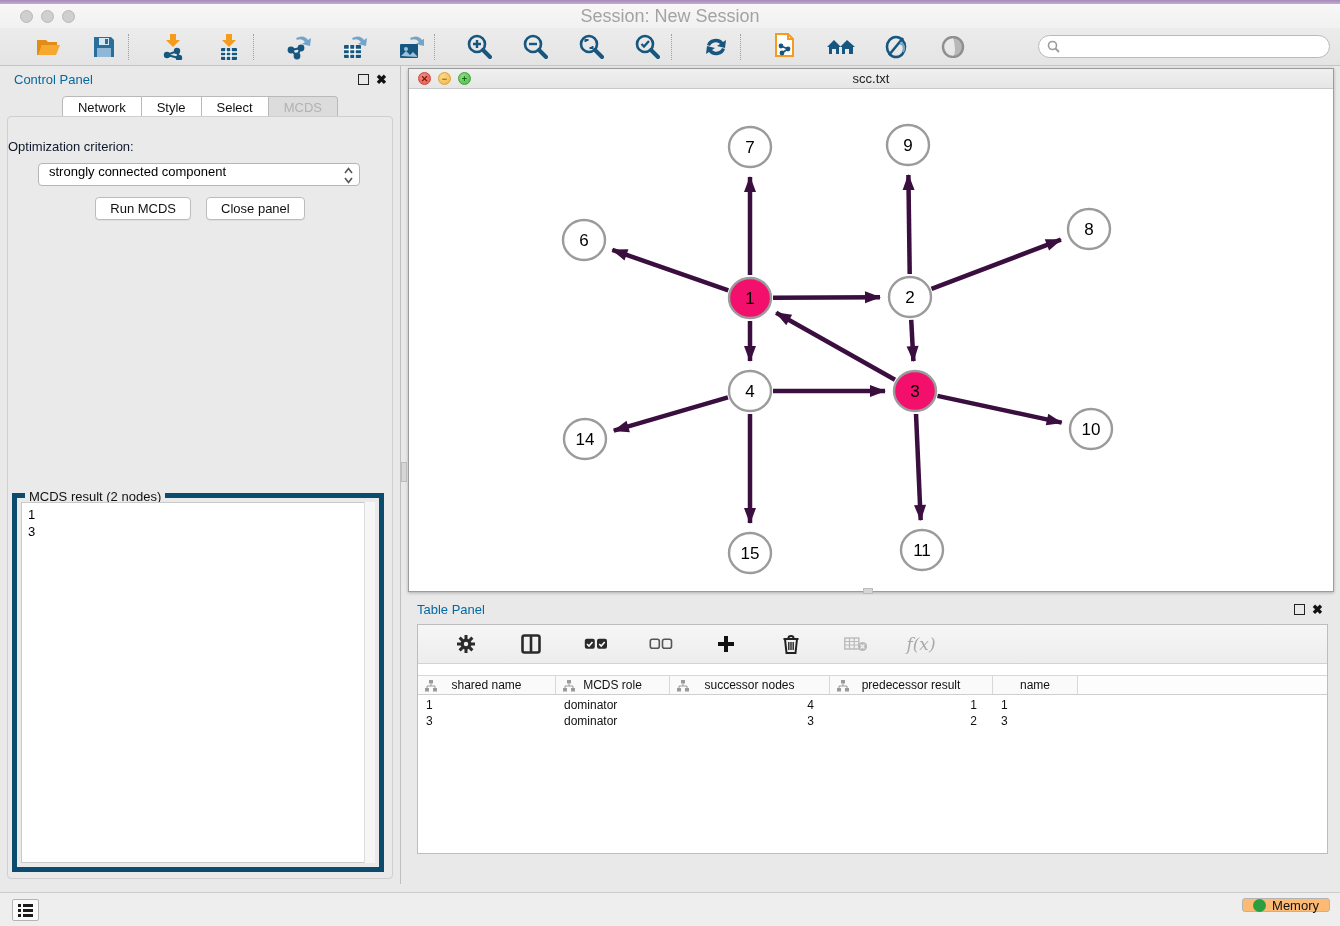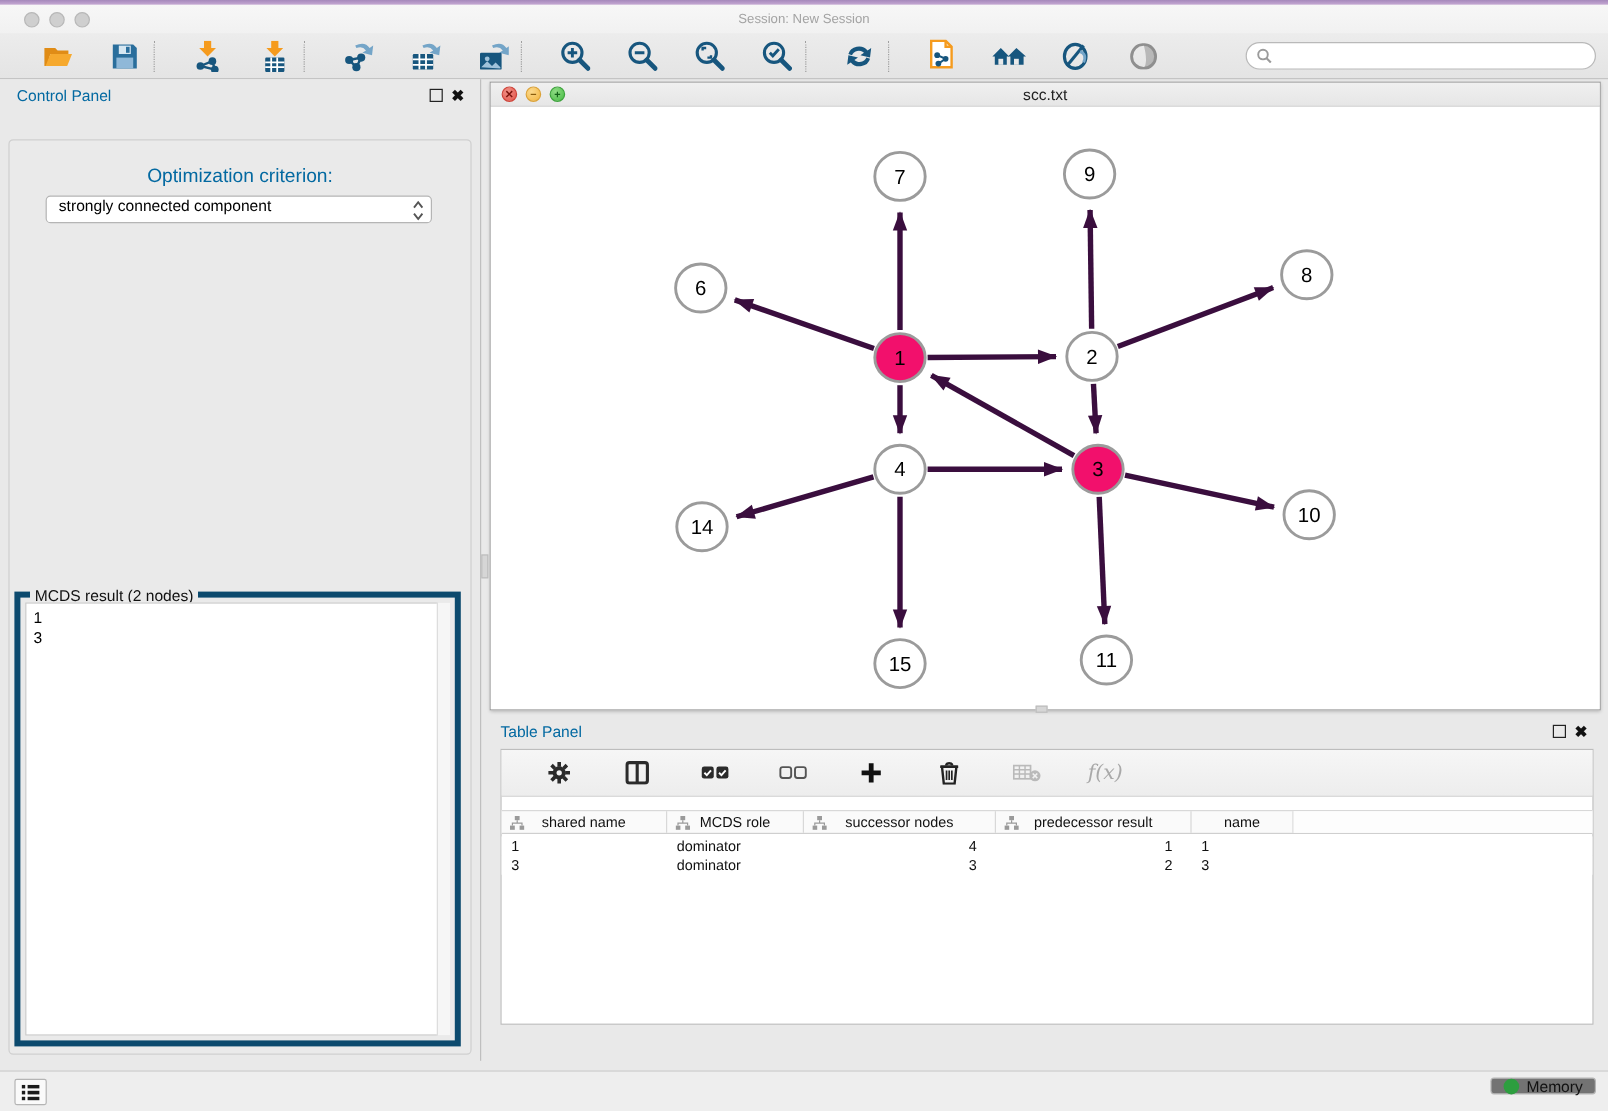--- a/index.html
+++ b/index.html
@@ -1,21 +1,21 @@
 <!DOCTYPE html>
 <html><head>
 <meta charset="utf-8">
 <style>
   * { margin:0; padding:0; box-sizing:border-box; }
   html,body { width:1340px; height:926px; font-family:"Liberation Sans",sans-serif; background:#e9e9e9; overflow:hidden; position:relative; }
 
   
   .purple-strip { position:absolute; top:0; left:0; right:0; height:4px; background:linear-gradient(#a588bb,#c6a9d4); }
   .macbar { position:absolute; top:4px; left:0; right:0; height:24px; background:linear-gradient(#f7f7f7,#f1f1f1); }
-  .macbar .title { position:absolute; left:0; right:0; text-align:center; line-height:24px; font-size:11px; color:#a3a3a3; }
+  .macbar .title { position:absolute; left:0; right:0; text-align:center; line-height:24px; font-size:18px; color:#a3a3a3; }
   .tl { position:absolute; top:6px; width:13px; height:13px; border-radius:50%; background:#cfcfcf; border:1px solid #b8b8b8; }
 
   
   .toolbar { position:absolute; top:28px; left:0; right:0; height:38px; background:linear-gradient(#ececec,#e4e4e4); border-bottom:1px solid #c4c4c4; display:flex; align-items:center; padding-left:10px; }
   .tbtn { width:36px; height:32px; display:flex; align-items:center; justify-content:center; flex:0 0 auto;margin-left:20px; }
   .tsep { width:1px; height:26px; border-left:1px dotted #9f9f9f; margin:0 6px; flex:0 0 auto; }
   .searchbox { position:absolute; right:10px; top:7px; width:292px; height:23px; background:#fff; border:1px solid #b9b9b9; border-radius:12px; display:flex; align-items:center; padding-left:8px; }
   .searchbox input { border:none; outline:none; flex:1; height:18px; font-size:13px; background:transparent; margin-left:4px; }
 
   
@@ -23,21 +23,21 @@
   .panel-head { position:absolute; top:0; left:0; right:0; height:28px; }
   .panel-head .ptitle { position:absolute; left:14px; top:6px; font-size:13px; color:#0369a1; }
   .float-ic { position:absolute; top:8px; width:11px; height:11px; border:1.5px solid #222; }
   .close-ic { position:absolute; top:6px; font-size:13px; font-weight:bold; color:#111; }
   .cp-tabs { position:absolute; top:30px; left:0; right:0; display:flex; justify-content:center; }
   .tab { border:1px solid #b9b9b9; border-left:none; background:#fff; color:#111; font-size:13px; padding:3px 15px; cursor:default; }
   .tab:first-child { border-left:1px solid #b9b9b9; border-radius:4px 0 0 4px; }
   .tab:last-child { border-radius:0 4px 4px 0; }
   .tab.selected { background:#dcdcdc; color:#b2b2b2; }
   .cp-content { position:absolute; top:50px; left:7px; right:7px; bottom:5px; border:1px solid #cfcfcf; border-radius:4px; background:#eaeaea; }
-  .opt-label { position:absolute; top:22px; left:0; right:0; text-align:center; font-size:16px; color:#0369a1; }
+  .opt-label { position:absolute; top:22px; left:0; right:0; font-size:13px; color:#0f172a; }
   .dropdown { position:absolute; top:46px; left:30px; right:32px; height:23px; background:#fff; border:1px solid #b5b5b5; border-radius:4px; display:flex; font-size:13px; padding-left:10px; }
   .dropdown .stepper { position:absolute; right:6px; top:3px; }
   .btn-row { position:absolute; top:80px; left:0; right:0; display:flex; justify-content:center; gap:15px; }
   .pushbtn { background:#fff; border:1px solid #bcbcbc; border-radius:4px; font-size:13px; padding:3px 14px; color:#111; box-shadow:0 1px 0 rgba(0,0,0,0.05); }
   .result-group { position:absolute; left:4px; right:8px; top:376px; bottom:6px; border:5px solid #0c4a6e;padding-left:40px; }
   .result-legend { position:absolute; top:-9px; left:8px; background:#eaeaea; padding:0 4px; font-size:13px; color:#111; }
   .result-text { position:absolute; inset:4px; background:#fff; border:1px solid #c9c9c9; font-size:13px; line-height:17px; padding:3px 6px; white-space:pre; overflow:hidden; }
   .result-scroll { position:absolute; top:4px; bottom:4px; right:4px; width:11px; background:#f6f6f6; border-left:1px solid #ddd; }
 
   
@@ -67,21 +67,21 @@
   .td { height:16px; line-height:16px; overflow:hidden; }
   .tp-tabs { position:absolute; bottom:4px; left:0; right:0; display:flex; justify-content:center; }
   .tp-tabs .wrap { display:flex; border:1px solid #b9b9b9; border-radius:6px; overflow:hidden; background:#fff; }
   .btab { font-size:13px; padding:3px 16px; border-left:1px solid #c4c4c4; background:#fff; color:#111; }
   .btab:first-child { border-left:none; }
   .btab.selected { background:linear-gradient(#d9d9d9,#d2d2d2); color:#adadad; }
 
   
   .statusbar { position:absolute; left:0; right:0; bottom:0; height:34px; background:#eeeeee; border-top:1px solid #cccccc; }
   .task-btn { position:absolute; left:12px; top:6px; width:27px; height:22px; background:#fafafa; border:1px solid #b4b4b4; border-radius:2px; display:flex; align-items:center; justify-content:center; }
-  .memory-btn { position:absolute; right:10px; top:5px; height:14px; background:#737373; border:1px solid #b4b4b4; border-radius:3px; display:flex; align-items:center; gap:6px; padding:0 10px; font-size:13px; color:#111; }
+  .memory-btn { position:absolute; right:10px; top:5px; height:14px; background:#fdba74; border:1px solid #b4b4b4; border-radius:3px; display:flex; align-items:center; gap:6px; padding:0 10px; font-size:13px; color:#111; }
   .memdot { width:13px; height:13px; border-radius:50%; background:#2d9e3f; }
   .fx { font-family:"DejaVu Serif",serif; font-style:italic; font-size:17px; color:#a9a9a9; }
 </style>
 </head>
 <body>
 
 <div class="purple-strip"></div>
 <div class="macbar">
   <span class="tl" style="left:20px"></span>
   <span class="tl" style="left:41px"></span>
@@ -228,30 +228,40 @@
     <input placeholder="" style="">
   </div>
 </div>
 
 <div class="control-panel">
   <div class="panel-head">
     <span class="ptitle">Control Panel</span>
     <span class="float-ic" style="right:31px"></span>
     <span class="close-ic" style="right:13px">✖</span>
   </div>
+  <div class="cp-tabs">
+      <div class="tab">Network</div>
+      <div class="tab">Style</div>
+      <div class="tab">Select</div>
+      <div class="tab selected">MCDS</div>
+    </div>
   <div class="cp-content">
     <div class="opt-label">Optimization criterion:</div>
     <div class="dropdown">
       <span>strongly connected component</span>
       <span class="stepper">
         <svg width="9" height="17">
             <path d="M1 6 L4.5 1.5 L8 6" fill="none" stroke="#555" stroke-width="1.6"></path>
             <path d="M1 11 L4.5 15.5 L8 11" fill="none" stroke="#555" stroke-width="1.6"></path>
           </svg>
       </span>
+    </div>
+    <div class="btn-row">
+      <button class="pushbtn">Run MCDS</button>
+      <button class="pushbtn">Close panel</button>
     </div>
     <div class="result-group">
       <span class="result-legend">MCDS result (2 nodes)</span>
       <div class="result-text">1
 3</div>
       <div class="result-scroll"></div>
     </div>
   </div>
 </div>
 

